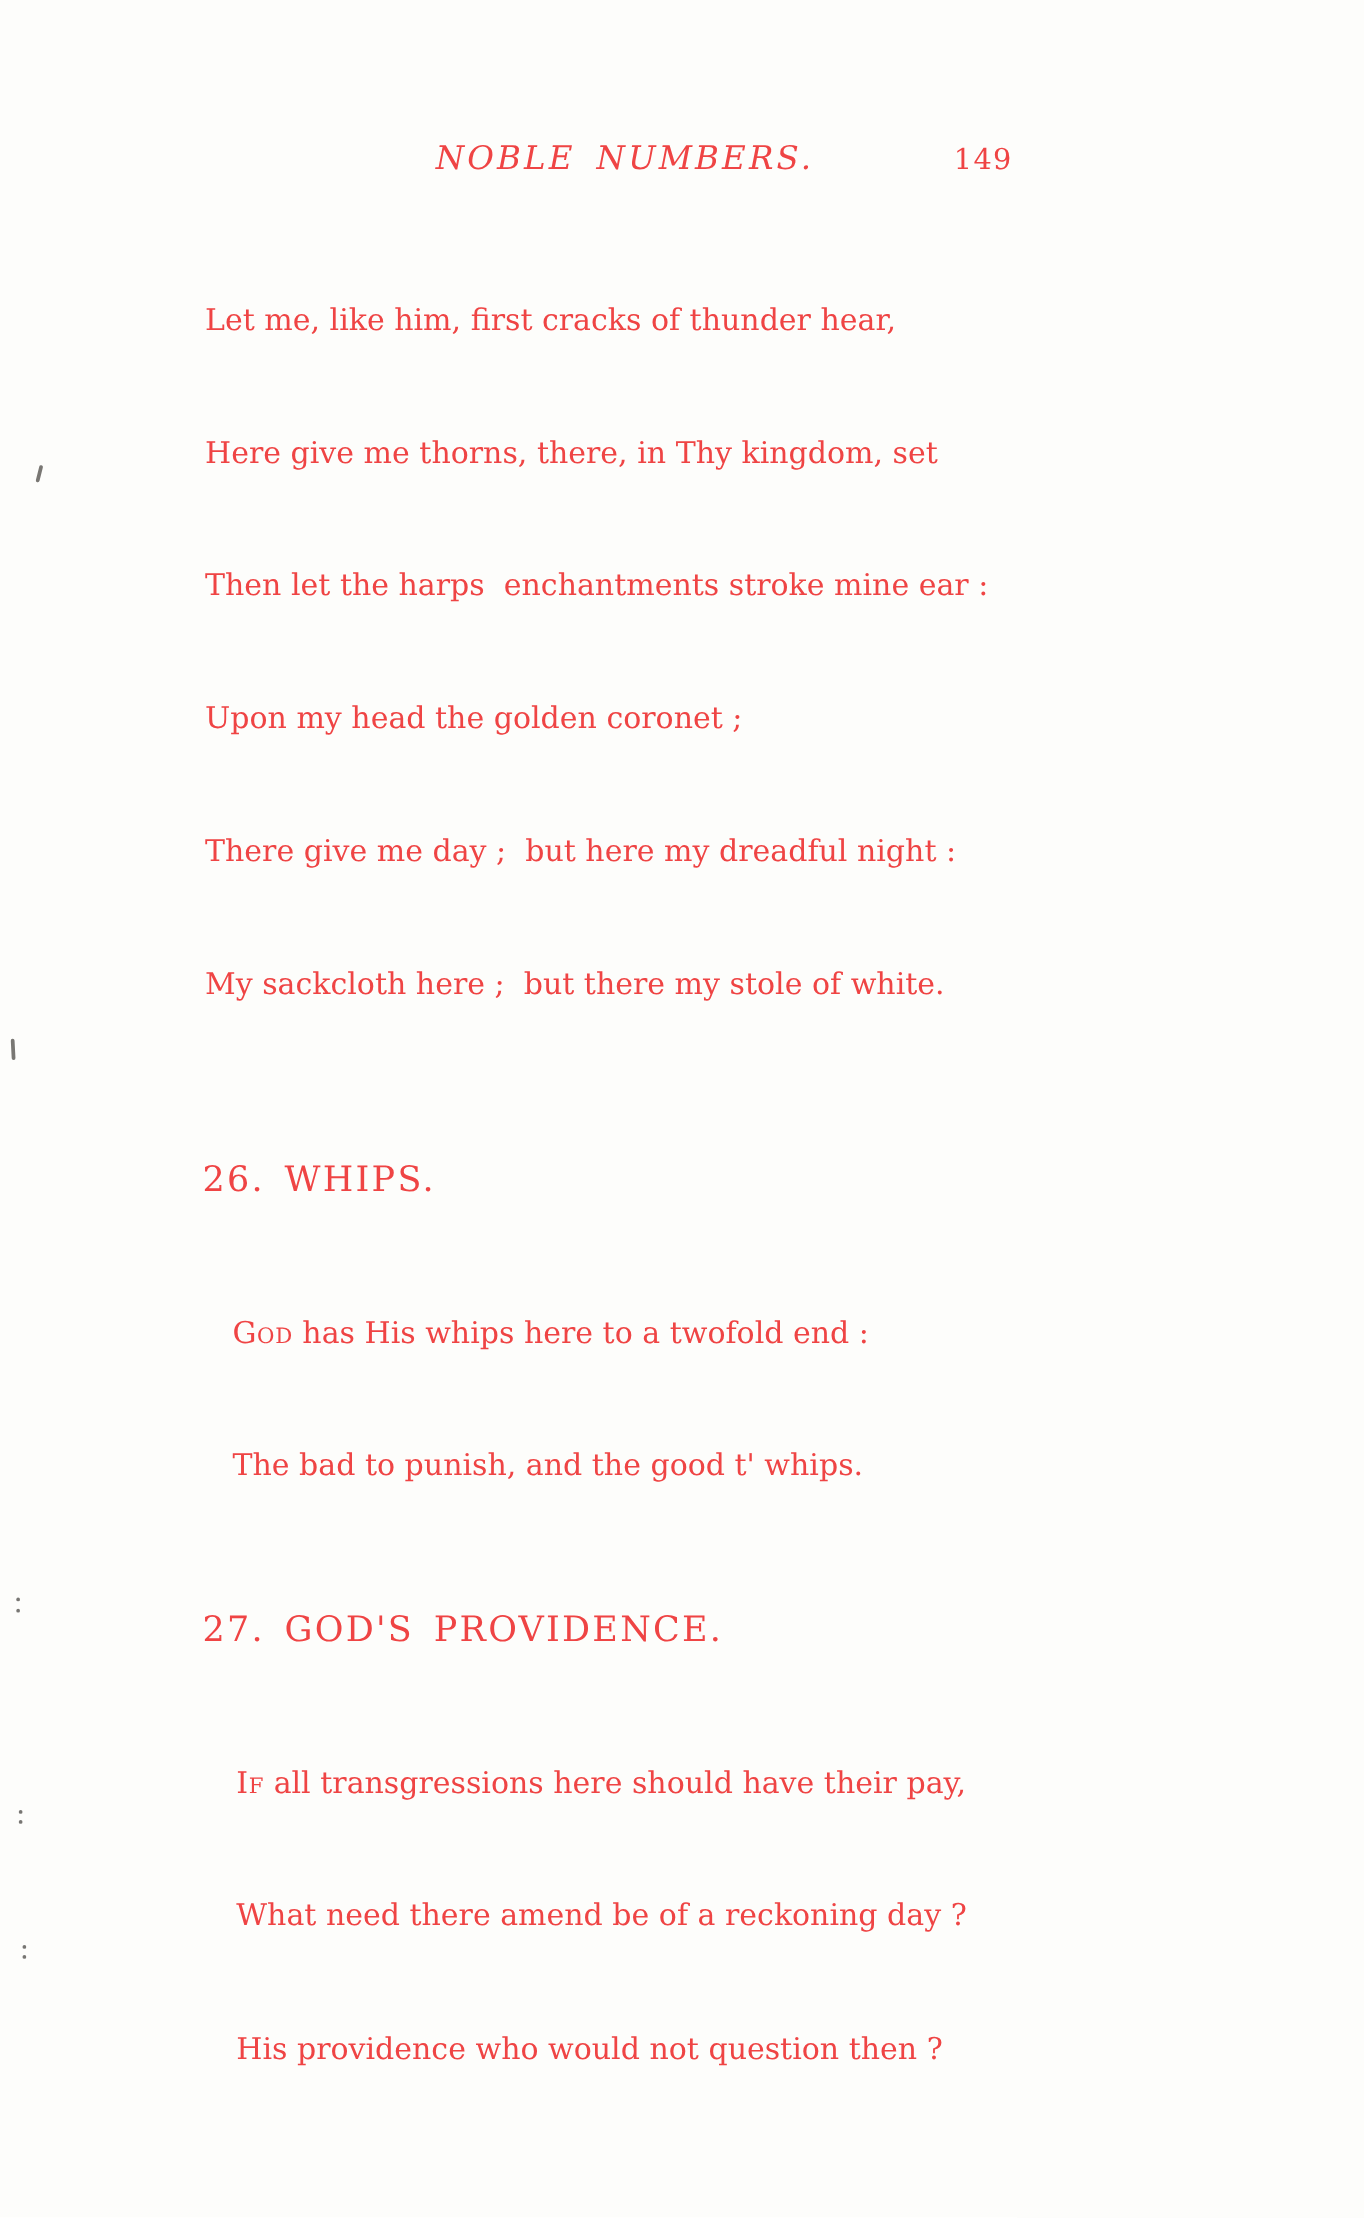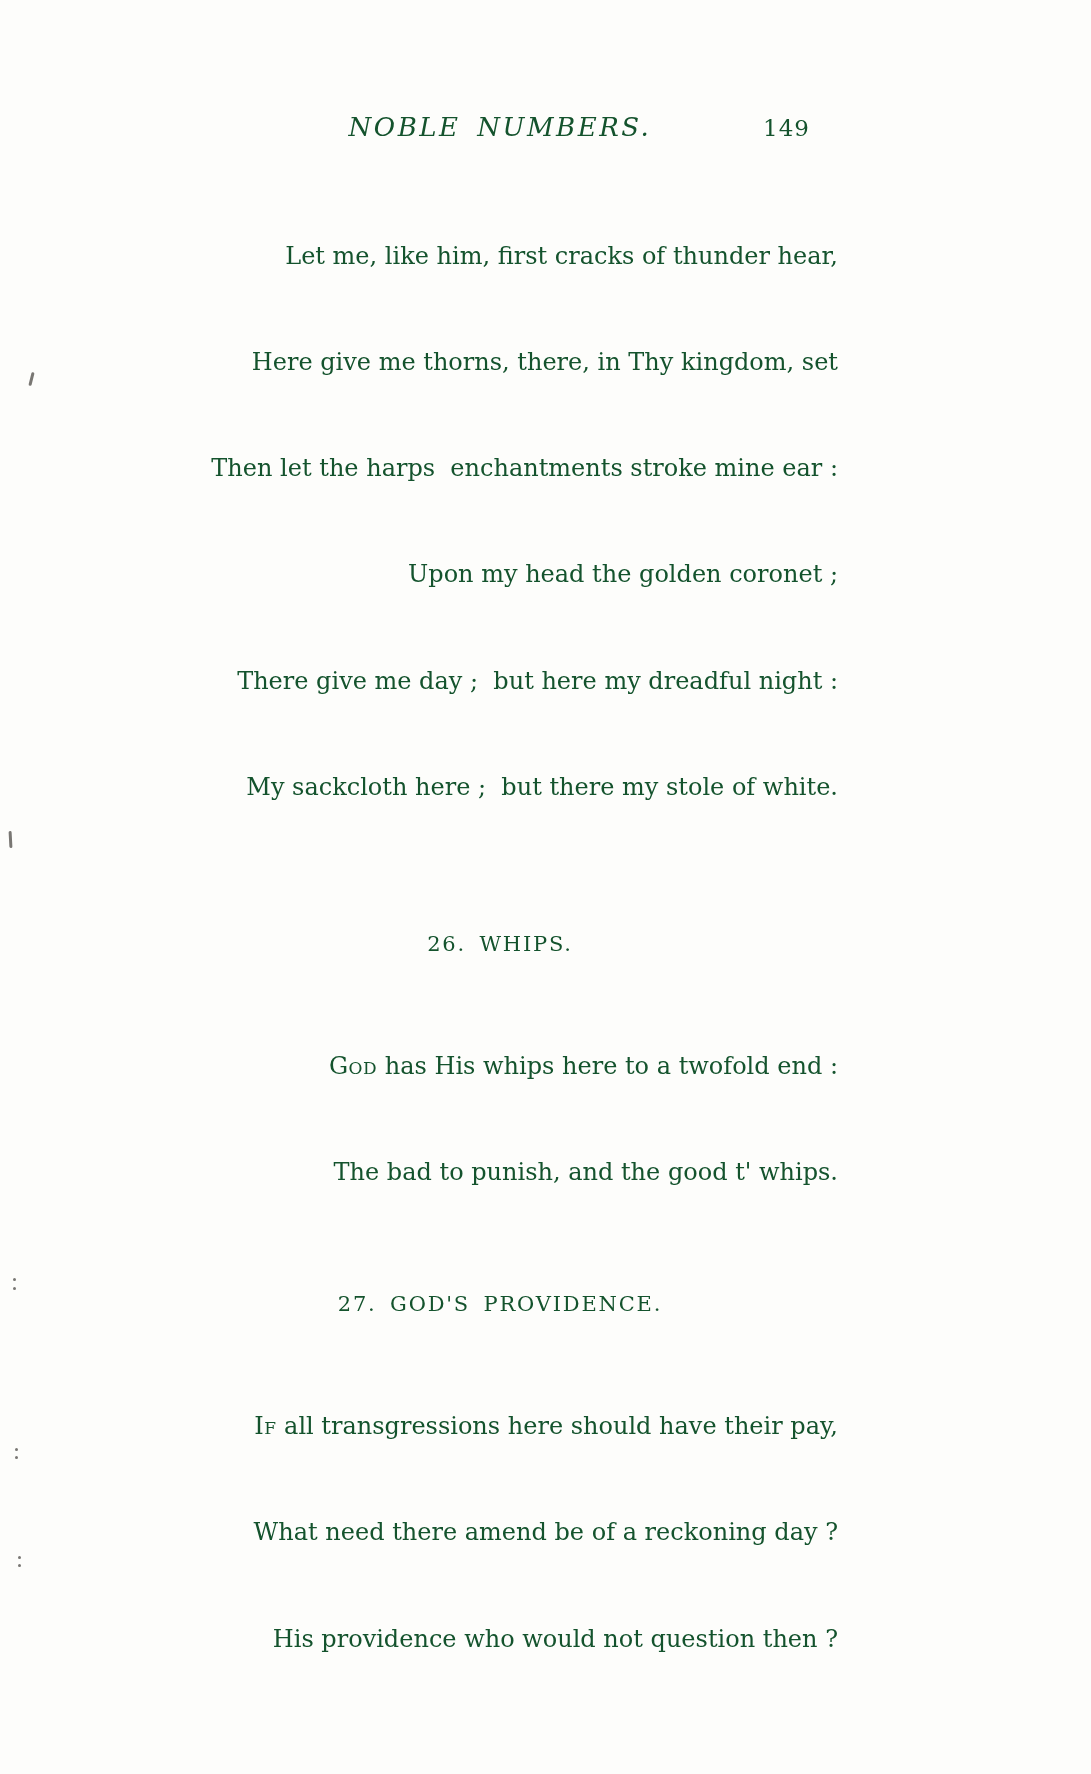--- a/index.html
+++ b/index.html
@@ -6,21 +6,21 @@
     margin: 0;
     padding: 0;
     background: #ffffff;
   }
   .page {
     position: relative;
     width: 1091px;
     height: 1774px;
     background: #fdfdfb;
     font-family: "DejaVu Serif", "Liberation Serif", serif;
-    color: #14532d;
+    color: #ef4444;
     overflow: hidden;
   }
   .content {
     position: absolute;
     left: 162px;
     top: 112px;
     width: 676px;
   }
   .header {
     position: relative;
@@ -38,25 +38,24 @@
     right: 28px;
     top: 3px;
     font-size: 23px;
     letter-spacing: 1px;
   }
   .poem {
     font-size: 24px;
     line-height: 35.4px;
     white-space: pre-wrap;
   }
-  .line { min-height: 35.4px; text-align: right; }
+  .line { min-height: 35.4px; }
   .lead { font-variant: small-caps; letter-spacing: 0.5px; }
   .heading {
-    text-align: center;
-    font-size: 21px;
+    font-size: 28px;
     letter-spacing: 1.8px;
     word-spacing: 5px;
     line-height: 26px;
   }
   .opening    { margin-top: 22px; margin-left: 2px; }
   .h-whips    { margin-top: 55px; }
   .p-whips    { margin-top: 21px; margin-left: 24px; }
   .h-prov     { margin-top: 30px; }
   .p-prov     { margin-top: 21px; margin-left: 27px; }
 

